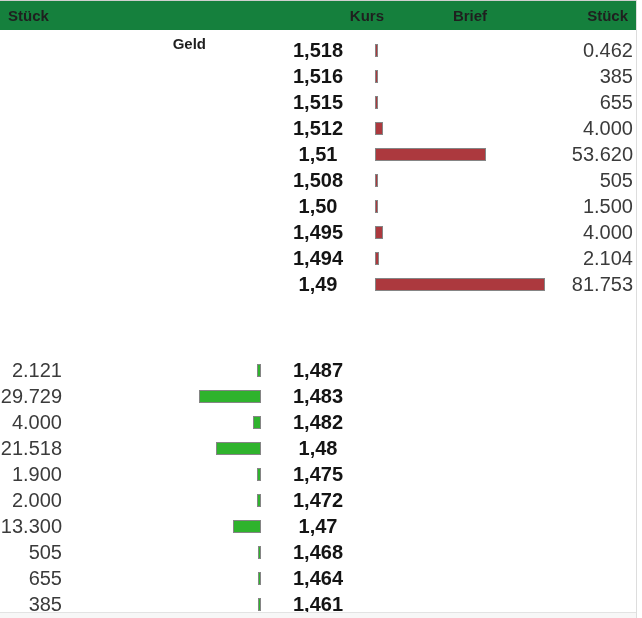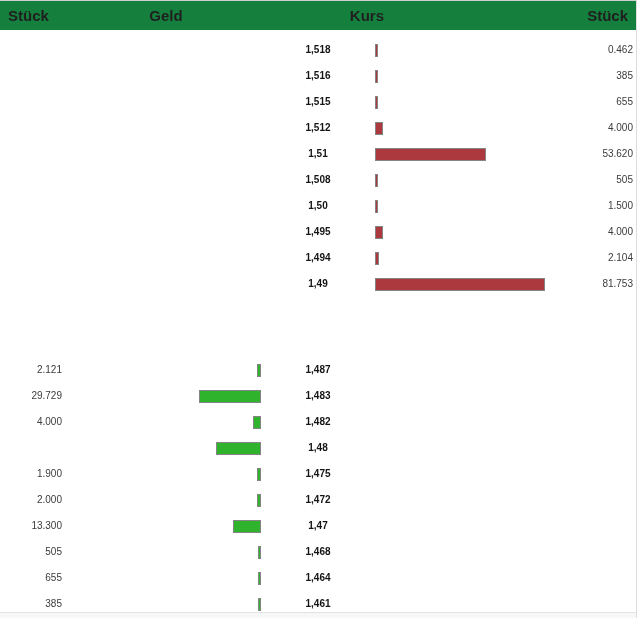--- a/index.html
+++ b/index.html
@@ -9,49 +9,50 @@
   }
   .hdr{
     position:absolute;top:0;left:0;width:637px;height:30px;
     background:#15803d;border-top:1px solid #cfcfcf;box-sizing:border-box;
   }
   .h{
     position:absolute;top:0;font-weight:bold;font-size:15px;color:#1f1f1f;
     line-height:29px;white-space:nowrap;
   }
   .h-left{left:8px;}
-  .h-geld{left:118px;width:96px;text-align:center;}
+  .h-geld{left:110px;width:96px;text-align:right;margin-top:28px;}
   .h-kurs{left:264px;width:120px;text-align:right;}
   .h-brief{left:422px;width:96px;text-align:center;}
   .h-right{right:9px;}
   .rows{position:absolute;left:0;width:642px;}
   .asks{top:37px;}
   .bids{top:357px;}
   .row{position:relative;height:26px;}
-  .cell{font-size:10px;line-height:26px;color:#3b3b3b;white-space:nowrap;}
+  .cell{font-size:20px;line-height:26px;color:#3b3b3b;white-space:nowrap;}
   .kurs{position:absolute;left:258px;width:120px;text-align:center;font-weight:bold;color:#141414;}
   .qty-l{position:absolute;left:0;width:62px;text-align:right;}
   .qty-r{position:absolute;right:9px;text-align:right;}
   .bar{position:absolute;top:7px;height:13px;box-sizing:border-box;border:1px solid #858585;}
   .bar.ask{left:375px;}
   .bar.bid{right:381px;}
   .footer{
     position:absolute;left:0;bottom:0;width:637px;height:6px;
     background:#f7f7f7;border-top:1px solid #e3e3e3;box-sizing:border-box;
   }
   .rborder{position:absolute;top:0;left:636px;width:1px;height:618px;background:#dddddd;}
 </style>
 </head>
 <body>
 
 <div class="panel">
   <div class="hdr">
     <span class="h h-left">Stück</span>
     <span class="h h-geld">Geld</span>
     <span class="h h-kurs">Kurs</span>
+    <span class="h h-brief">Brief</span>
     <span class="h h-right">Stück</span>
   </div>
 
   <div id="ask-rows" class="rows asks">
       <div class="row">
         <span class="kurs cell">1,518</span>
         <span class="bar ask" style="width: 3px; background: rgb(172, 57, 62);"></span>
         <span class="qty-r cell">0.462</span>
       </div>
       <div class="row">
@@ -112,20 +113,21 @@
         <span class="qty-l cell">29.729</span>
       </div>
       <div class="row">
         <span class="kurs cell">1,482</span>
         <span class="bar bid" style="width: 8px; background: rgb(47, 179, 45);"></span>
         <span class="qty-l cell">4.000</span>
       </div>
       <div class="row">
         <span class="kurs cell">1,48</span>
         <span class="bar bid" style="width: 45px; background: rgb(47, 179, 45);"></span>
+        <span class="qty-l cell">21.518</span>
       </div>
       <div class="row">
         <span class="kurs cell">1,475</span>
         <span class="bar bid" style="width: 4px; background: rgb(47, 179, 45);"></span>
         <span class="qty-l cell">1.900</span>
       </div>
       <div class="row">
         <span class="kurs cell">1,472</span>
         <span class="bar bid" style="width: 4px; background: rgb(47, 179, 45);"></span>
         <span class="qty-l cell">2.000</span>

